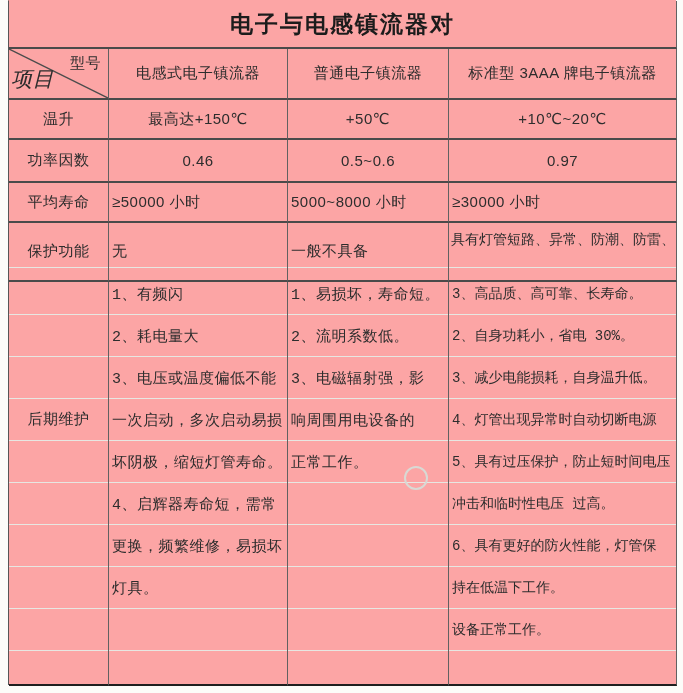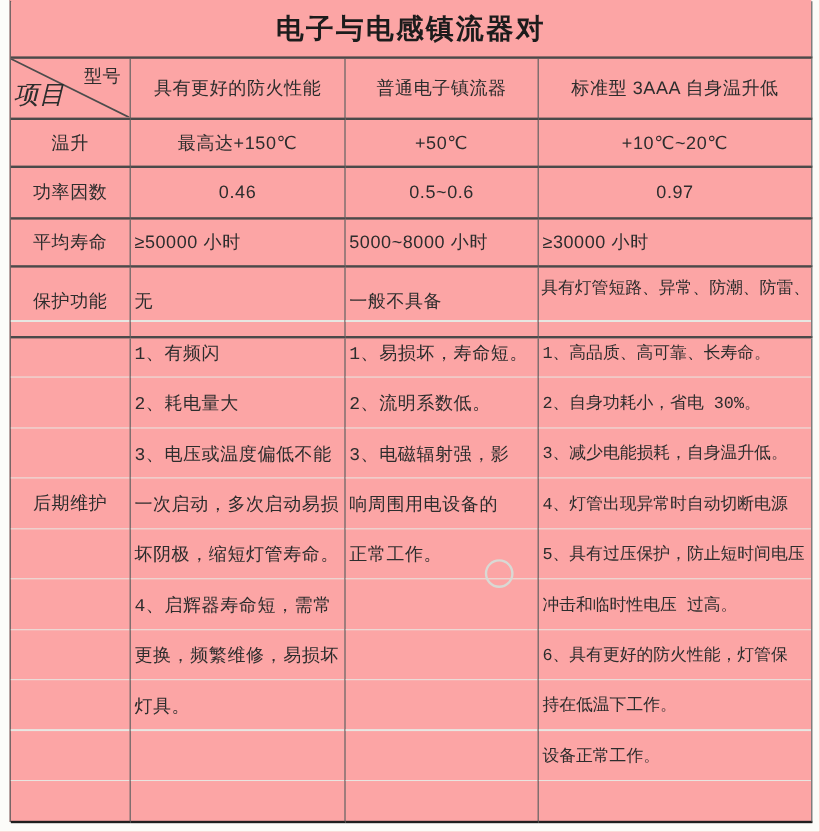--- a/index.html
+++ b/index.html
@@ -70,23 +70,23 @@
 
   <div class="c title-cell">电子与电感镇流器对</div>
 
   <div class="c corner">
     <svg class="diag" viewBox="0 0 100 49" preserveAspectRatio="none">
       <line x1="0" y1="0" x2="100" y2="49" stroke="#4c4c4c" stroke-width="1.4"></line>
     </svg>
     <span class="tr">型号</span>
     <span class="bl">项目</span>
   </div>
-  <div class="c center colhead">具有更好的防火性能</div>
+  <div class="c center colhead">电感式电子镇流器</div>
   <div class="c center colhead">普通电子镇流器</div>
-  <div class="c center colhead">标准型 3AAA 自身温升低</div>
+  <div class="c center colhead">标准型 3AAA 牌电子镇流器</div>
 
   <div class="c center">温升</div>
   <div class="c center">最高达+150℃</div>
   <div class="c center">+50℃</div>
   <div class="c center">+10℃~20℃</div>
 
   <div class="c center">功率因数</div>
   <div class="c center">0.46</div>
   <div class="c center">0.5~0.6</div>
   <div class="c center">0.97</div>
@@ -123,21 +123,21 @@
       <div class="tline">1、易损坏，寿命短。</div>
       <div class="tline">2、流明系数低。</div>
       <div class="tline">3、电磁辐射强，影</div>
       <div class="tline">响周围用电设备的</div>
       <div class="tline">正常工作。</div>
     </div>
   </div>
 
   <div class="c mrow mcell fs14 bottom-row">
     <div class="lines">
-      <div class="tline">1、高品质、高可靠、长寿命。</div>
+      <div class="tline">3、高品质、高可靠、长寿命。</div>
       <div class="tline">2、自身功耗小，省电 30%。</div>
       <div class="tline">3、减少电能损耗，自身温升低。</div>
       <div class="tline">4、灯管出现异常时自动切断电源</div>
       <div class="tline">5、具有过压保护，防止短时间电压</div>
       <div class="tline">冲击和临时性电压 过高。</div>
       <div class="tline">6、具有更好的防火性能，灯管保</div>
       <div class="tline">持在低温下工作。</div>
       <div class="tline">设备正常工作。</div>
     </div>
   </div>

